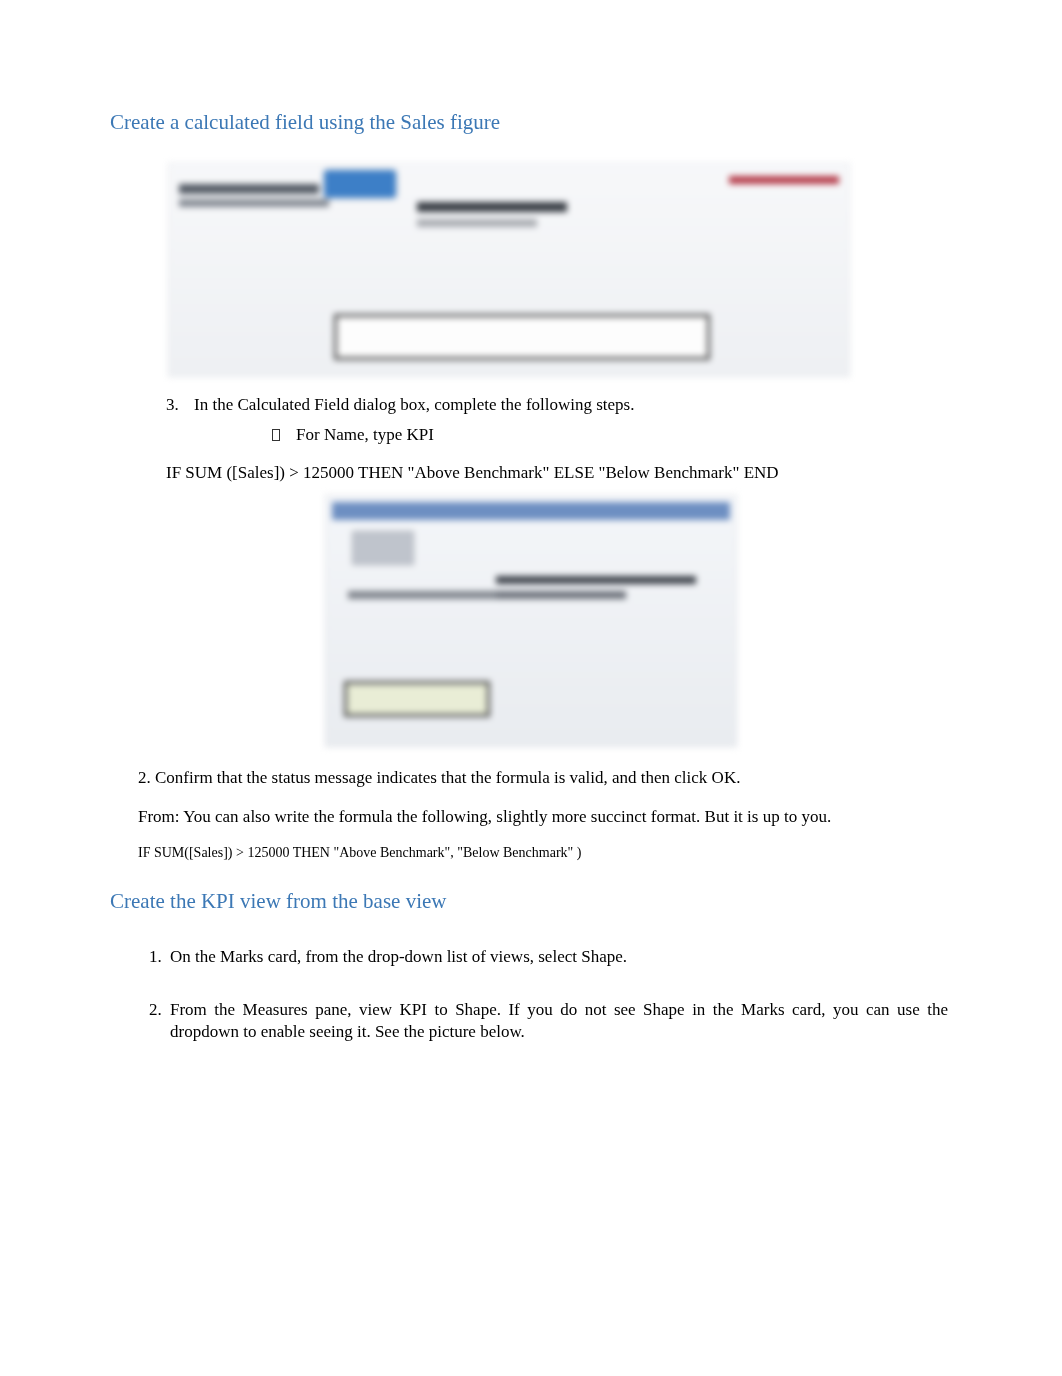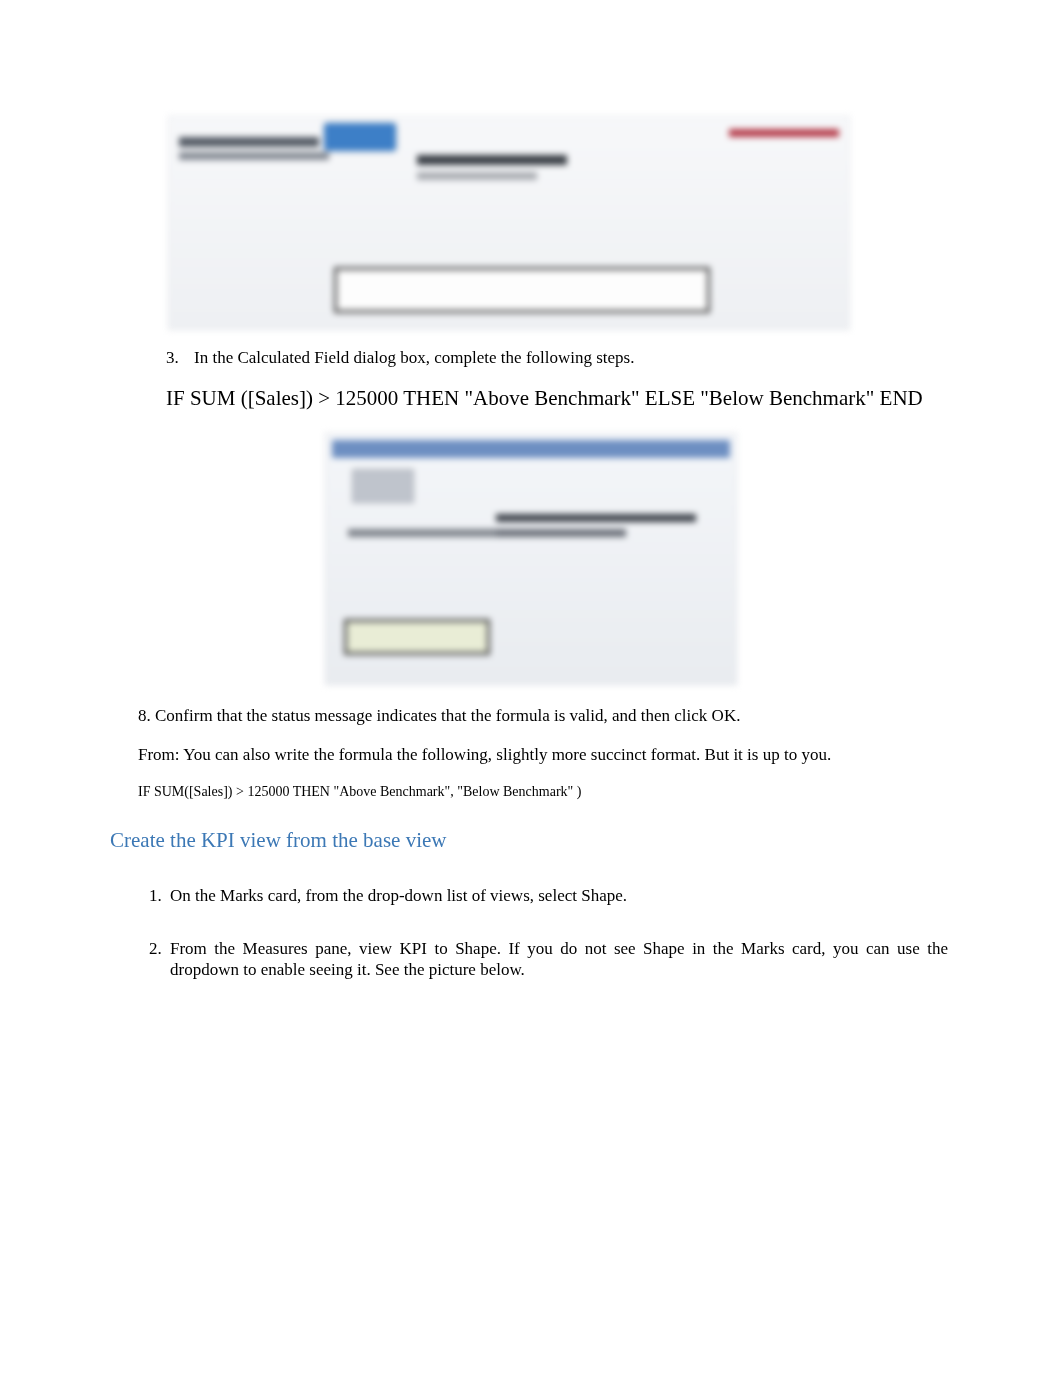--- a/index.html
+++ b/index.html
@@ -92,22 +92,22 @@
     content: "";
     position: absolute;
     left: 0;
     top: 4px;
     width: 6px;
     height: 10px;
     border: 1px solid #333;
   }
 
   .formula {
-    margin: 8px 0 22px 56px;
-    font-size: 21px;
+    margin: 8px 0 12px 56px;
+    font-size: 17px;
   }
 
   .img-blur-2 {
     margin: 0 auto 20px auto;
     width: 410px;
     height: 250px;
     background: linear-gradient(180deg, #f4f6f9 0%, #e9ecf0 100%);
     border: 1px solid #dadde2;
     filter: blur(3px);
     position: relative;
@@ -153,49 +153,53 @@
     text-align: justify;
     padding-right: 4px;
     margin-top: 32px;
   }
 </style>
 </head>
 <body>
 
 <div class="page">
 
+  <h2 class="section-heading">Create a calculated field using the Sales figure</h2>
 
 
   <div class="img-blur-1">
     <div class="smear-a"></div>
       <div class="smear-b"></div>
       <div class="smear-c"></div>
       <div class="smear-d"></div>
       <div class="smear-e"></div>
   </div>
 
   <div class="step3 step3-row">
     <div class="num">3.</div>
     <div class="txt">In the Calculated Field dialog box, complete the following steps.</div>
   </div>
 
   <ul class="square-list">
+    <li>
+      <span>For </span><span>Name</span><span>, type </span><span>KPI</span>
+    </li>
   </ul>
 
   <div class="formula">IF SUM ([Sales]) &gt; 125000 THEN "Above Benchmark" ELSE "Below Benchmark" END</div>
 
   <div class="img-blur-2">
     <div class="sm-a"></div>
       <div class="sm-b"></div>
       <div class="sm-c"></div>
       <div class="sm-d"></div>
   </div>
 
   <p class="para ind0">
-    <span>8. Confirm that the status message indicates that the formula is valid, and then click </span><span>OK</span><span>.</span>
+    <span>2. Confirm that the status message indicates that the formula is valid, and then click </span><span>OK</span><span>.</span>
   </p>
 
   <p class="para ind0">
     <span>From:</span><span> You can also write the formula the following, slightly more succinct format. But it is up to you.</span>
   </p>
 
   <div class="formula2">IF SUM([Sales]) &gt; 125000 THEN "Above Benchmark", "Below Benchmark" )</div>
 
   <h2 class="section-heading">Create the KPI view from the base view</h2>
 

